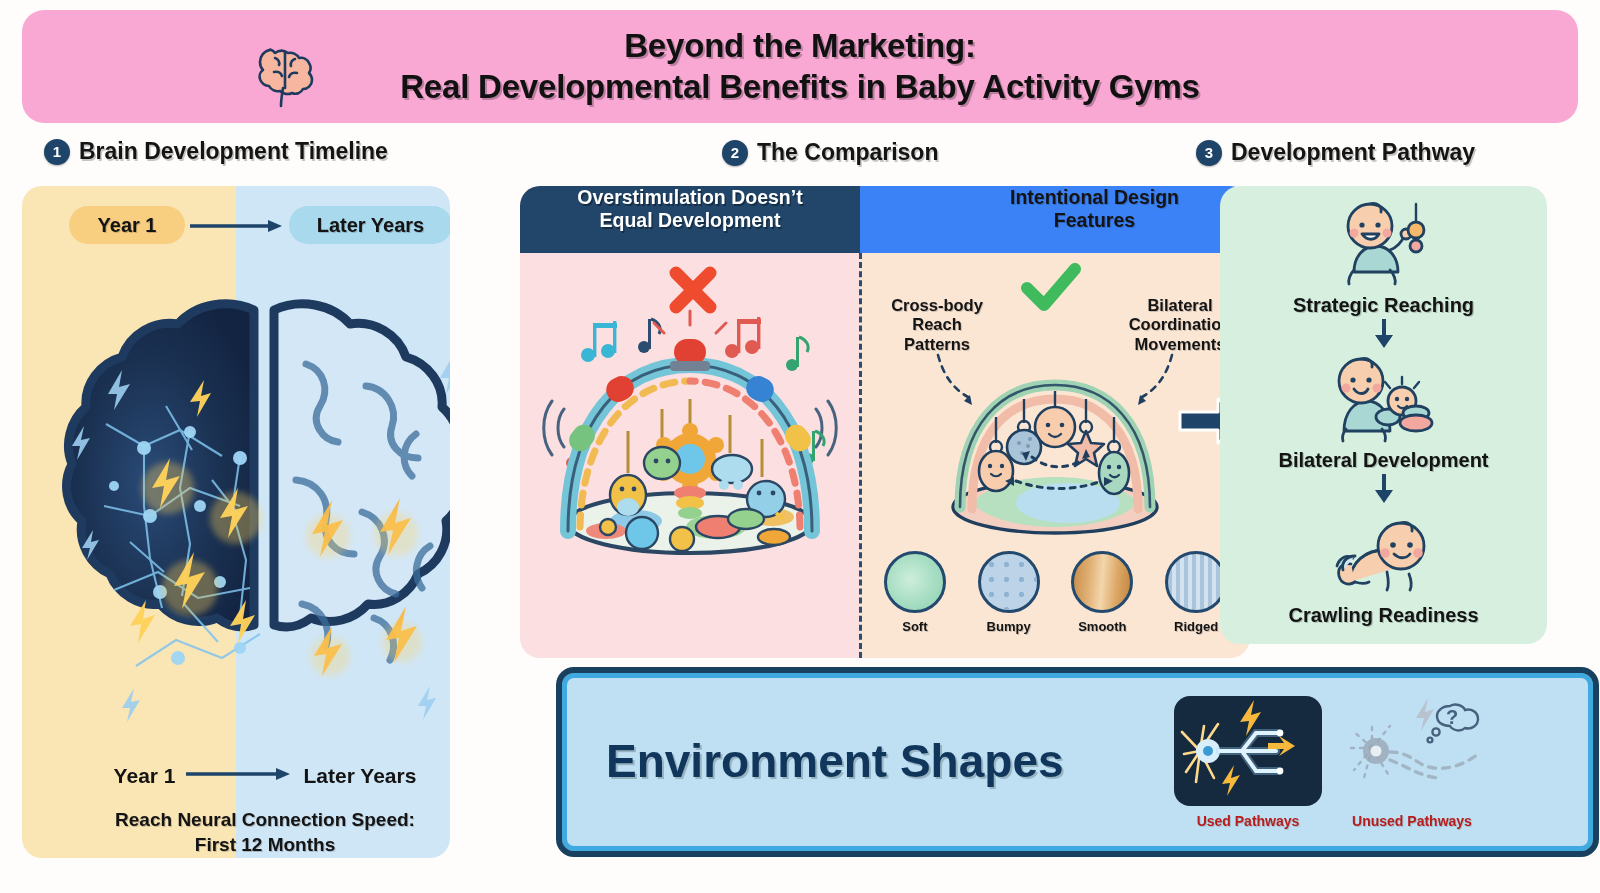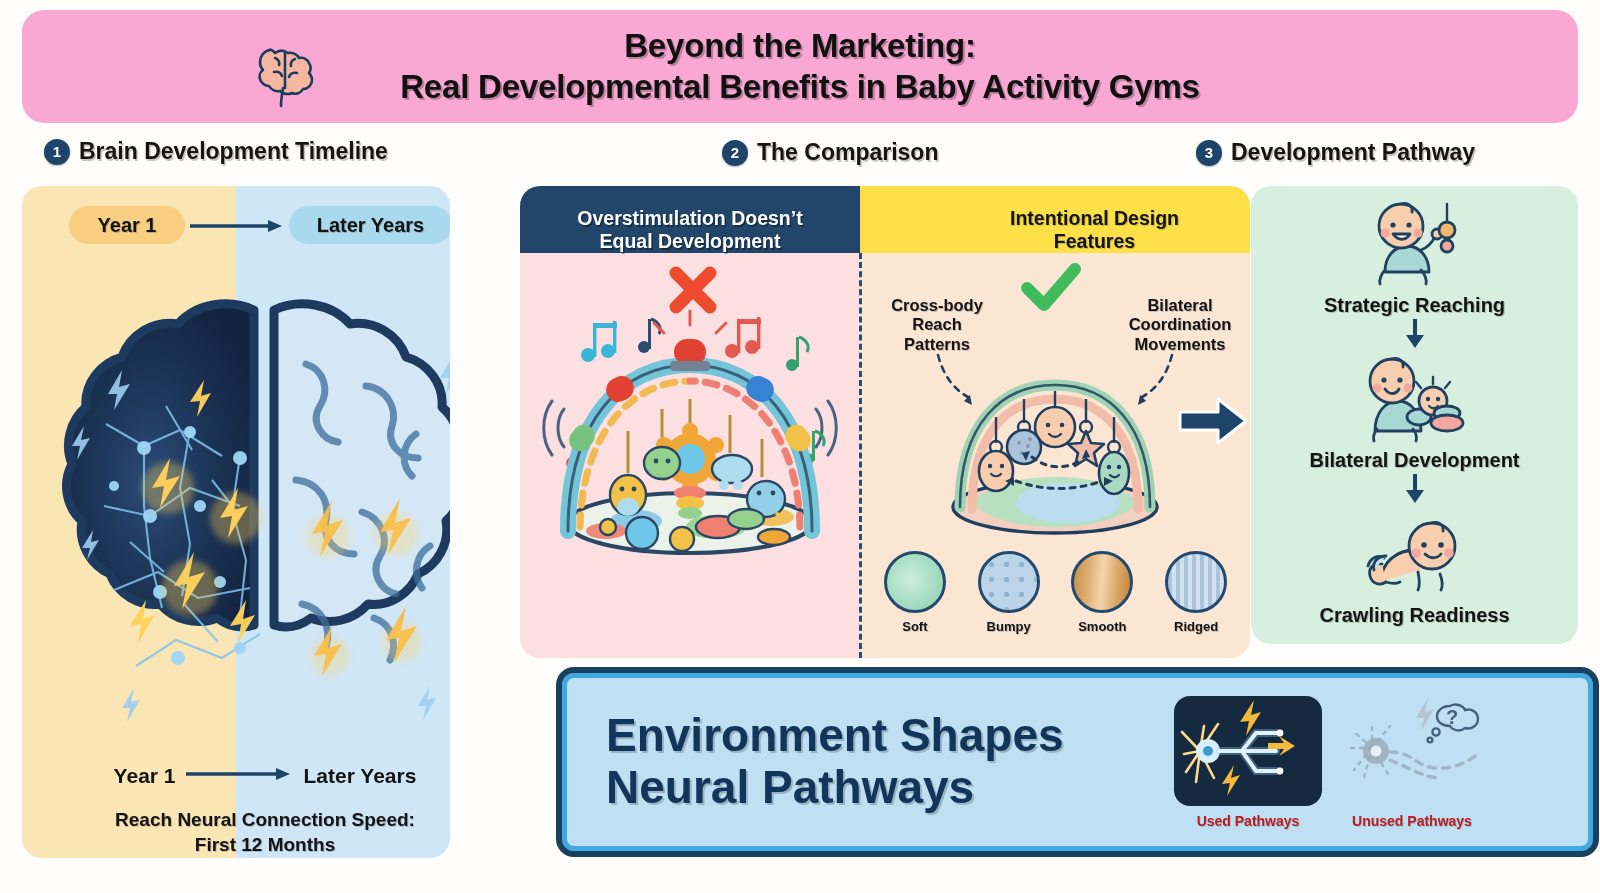--- a/index.html
+++ b/index.html
@@ -76,27 +76,27 @@
   
   .panel2{
     position:absolute;left:520px;top:186px;width:730px;height:472px;
     border-radius:20px;overflow:hidden;
   }
   .p2-col{position:absolute;top:0;height:472px;}
   .p2-left{left:0;width:340px;background:#fbdfe1;}
   .p2-right{left:340px;width:390px;background:#fbe6d4;}
   .p2-hdr{
     position:absolute;top:0;height:67px;
-    display:flex;align-items:flex-end;justify-content:center;text-align:center;
+    display:flex;align-items:flex-start;justify-content:center;text-align:center;
     font-size:19.5px;font-weight:bold;line-height:1.18;padding:0 20px;
     box-sizing:border-box;
   }
   .p2-hdr-left{left:0;width:340px;background:#214669;color:#fff;
     text-shadow:1.5px 1.5px 0 rgba(0,0,0,.35);}
-  .p2-hdr-right{left:340px;width:469px;background:#fde047;color:#141414;
+  .p2-hdr-right{left:340px;width:469px;background:#3b82f6;color:#141414;
     text-shadow:1.2px 1.2px 0 rgba(0,0,0,.18);}
   .p2-divider{
     position:absolute;left:339px;top:67px;width:0;height:405px;
     border-left:3px dashed #2a4d70;
   }
   .p2-x{position:absolute;left:145px;top:76px;width:56px;height:56px;}
   .p2-check{position:absolute;left:500px;top:74px;width:62px;height:54px;}
   .p2-note{
     position:absolute;font-size:16.5px;font-weight:bold;color:#141414;
     line-height:1.18;text-align:center;text-shadow:1px 1px 0 rgba(0,0,0,.18);
@@ -120,21 +120,21 @@
     background-image:radial-gradient(circle,#8fb3d2 2.4px,transparent 3px);
     background-size:15px 15px;background-position:3px 3px;}
   .t-smooth{background:linear-gradient(95deg,#c98c45 0%,#e0b074 28%,#f3d6ac 50%,#dda868 74%,#c3853e 100%);}
   .t-ridged{background:repeating-linear-gradient(90deg,#aac4db 0 4px,#d3e2ee 4px 8px);}
 
   
   .big-arrow{position:absolute;left:1178px;top:393px;width:70px;height:56px;}
 
   
   .panel3{
-    position:absolute;left:1251px;top:186px;width:327px;height:458px;
+    position:absolute;left:1220px;top:186px;width:327px;height:458px;
     background:#d6efdf;border-radius:20px;
     display:flex;flex-direction:column;align-items:center;
     padding-top:10px;box-sizing:border-box;
   }
   .p3-step{display:flex;flex-direction:column;align-items:center;}
   .p3-icon{width:118px;height:96px;}
   .p3-lbl{font-size:20px;font-weight:bold;color:#141414;margin-top:2px;
     text-shadow:1.2px 1.2px 0 rgba(0,0,0,.2);white-space:nowrap;}
   .p3-down{width:26px;height:30px;margin:2px 0;}
 
@@ -663,21 +663,20 @@
           </g>
         </svg>
       </span>
       <div class="p3-lbl">Crawling Readiness</div>
     </div>
   </div>
 
   <div class="takeaway">
     <div class="tk-text">
       <div>Environment Shapes</div>
-      <div>Neural Pathways</div>
     </div>
     <div class="tk-pair">
       <div class="tk-item">
         <div class="tk-used-box">
           <svg viewBox="0 0 148 110" width="148" height="110">
             <g stroke="#ffd98a" stroke-width="2.6" fill="none" stroke-linecap="round">
               <path d="M26 55L8 36M26 55L10 58M26 55L12 76M26 55L30 30M26 55L44 28M26 55L22 86M26 55L40 82"></path>
             </g>
             <circle cx="34" cy="55" r="12" fill="#d9eefb"></circle>
             <circle cx="34" cy="55" r="5" fill="#3a9bd4"></circle>

